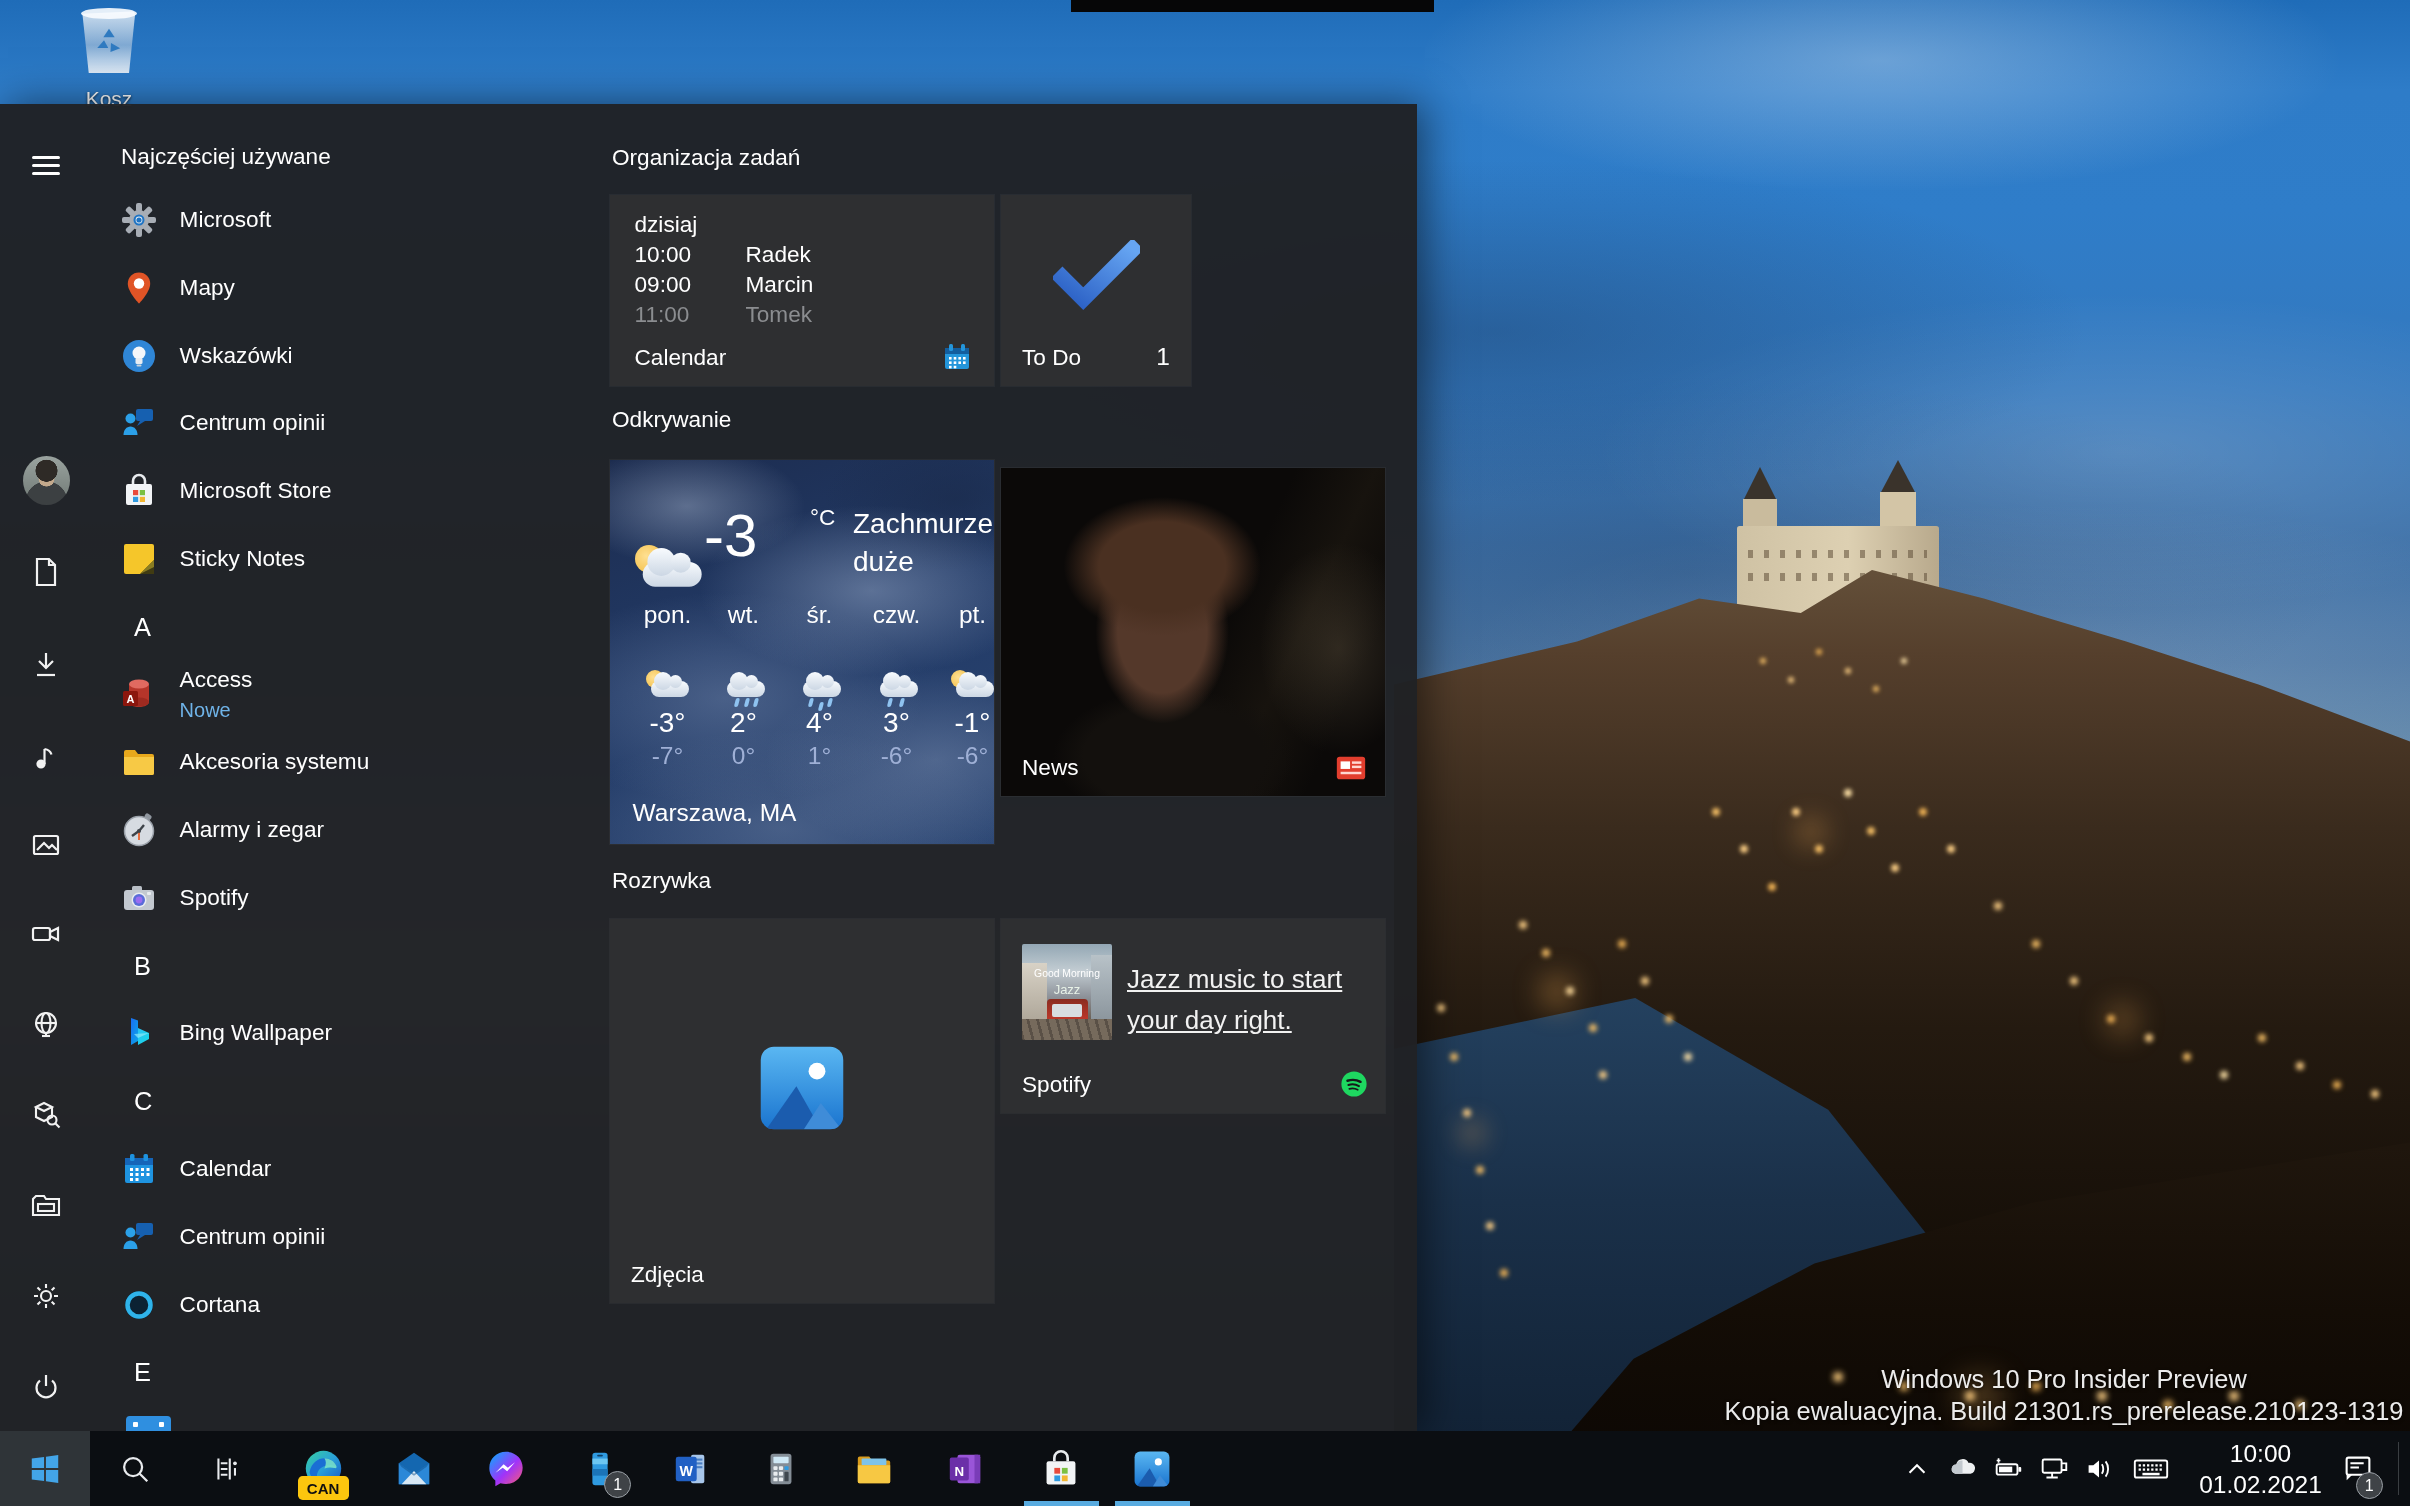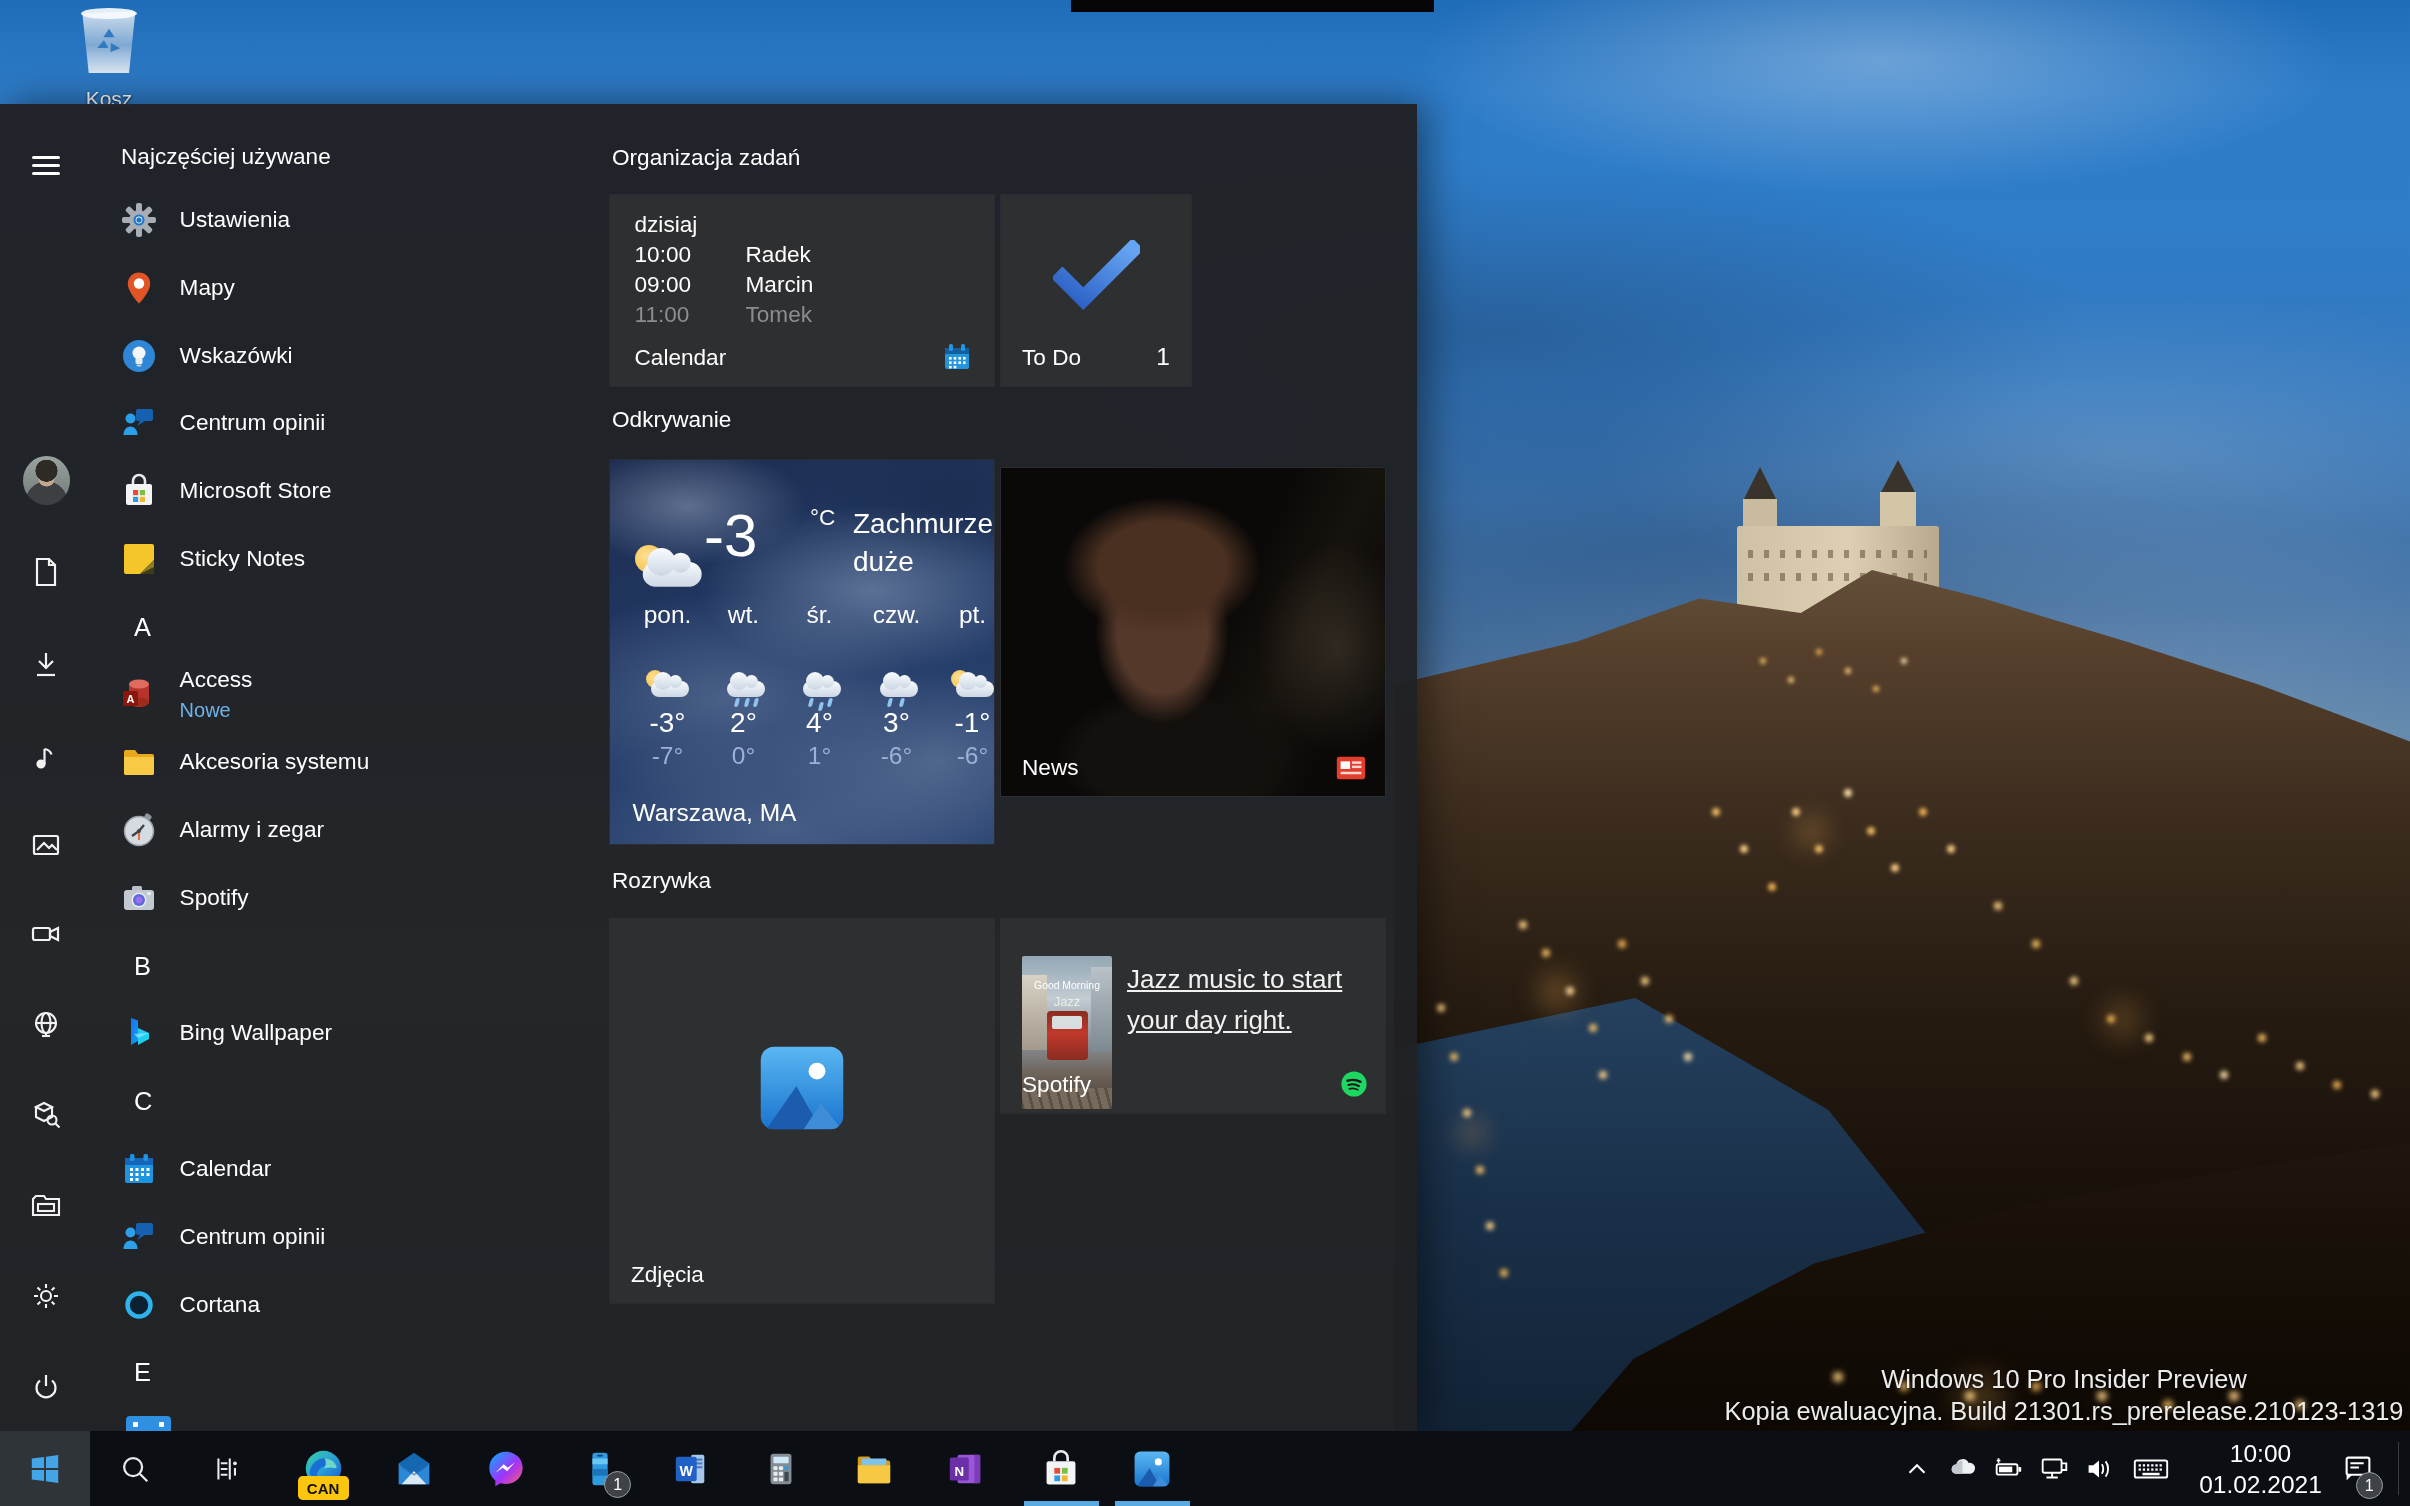--- a/index.html
+++ b/index.html
@@ -128,22 +128,22 @@
     background:
      radial-gradient(ellipse 141px 99px at 42% 30%, #4a3021 0 45%, transparent 70%),
      radial-gradient(ellipse 89px 122px at 42% 50%, #54382a 0 50%, transparent 75%),
      radial-gradient(ellipse 151px 85px at 45% 88%, #13100d 0 60%, transparent 80%),
      radial-gradient(ellipse 113px 151px at 88% 55%, rgba(120,105,80,.30), transparent 70%),
      linear-gradient(115deg, #0b0908 55%, #17130e 70%, #0b0908 85%);}
   .news .streaks{position:absolute;right:0;top:0;width:40%;height:100%;
     background:repeating-linear-gradient(112deg, rgba(150,135,105,.22) 0 6.6px, transparent 6.6px 28px);
     opacity:.6;}
 
-  .spotify-art{position:absolute;left:21px;top:24.5px;width:90px;height:153px;overflow:hidden;border-radius:1.9px;
-    background:linear-gradient(180deg,#93a7b4 0%,#c2ccd2 28%,#8d9299 55%,#6b6157 78%,#4a4138 100%);margin-top:12px;}
+  .spotify-art{position:absolute;left:21px;top:24.5px;width:90px;height:96px;overflow:hidden;border-radius:1.9px;
+    background:linear-gradient(180deg,#93a7b4 0%,#c2ccd2 28%,#8d9299 55%,#6b6157 78%,#4a4138 100%);}
   .spotify-art .bld{position:absolute;left:0;top:19px;width:24.5px;height:75px;background:linear-gradient(#d8d2c6,#a29a8c);}
   .spotify-art .bld2{position:absolute;right:0;top:11.3px;width:21px;height:85px;background:linear-gradient(#b8c2c8,#7e8890);}
   .spotify-art .tram{position:absolute;left:24.5px;top:55px;width:41px;height:49px;border-radius:3.8px;
     background:linear-gradient(180deg,#8a2c20 0%,#c0392b 45%,#8a2c20 100%);}
   .spotify-art .tram:before{content:"";position:absolute;left:5.6px;top:5.6px;width:30px;height:13px;background:#d8dde0;border-radius:1.9px;}
   .spotify-art .rails{position:absolute;left:0;bottom:0;width:100%;height:21px;
     background:repeating-linear-gradient(75deg,#5a5046 0 2.8px,#766a5c 2.8px 9.4px);}
   .art-t1{position:absolute;left:0;top:24.5px;width:100%;text-align:center;color:#fff;font-size:10.4px;}
   .art-t2{position:absolute;left:0;top:38px;width:100%;text-align:center;color:#e8f2e8;font-size:13px;}
   .spotify-text{position:absolute;left:126px;top:40px;width:264px;color:#f2f2f2;font-size:26px;line-height:41px;text-decoration:underline;}
@@ -322,21 +322,21 @@
             <rect x="15" y="1" width="6" height="9" rx="2" transform="rotate(180 18 18)"></rect>
             <rect x="15" y="1" width="6" height="9" rx="2" transform="rotate(225 18 18)"></rect>
             <rect x="15" y="1" width="6" height="9" rx="2" transform="rotate(270 18 18)"></rect>
             <rect x="15" y="1" width="6" height="9" rx="2" transform="rotate(315 18 18)"></rect>
             <circle cx="18" cy="18" r="10"></circle>
           </g>
           <circle cx="18" cy="18" r="5.5" fill="#1f74c4"></circle>
           <circle cx="18" cy="18" r="3.4" fill="#eef2f6"></circle>
           <circle cx="18" cy="18" r="2.6" fill="#1f74c4"></circle>
         </svg>
-      <span class="mi-label">Ustawienia</span>
+      <span class="mi-label">Microsoft</span>
     </div>
 
     <div class="menu-item" style="top:150px">
       <svg class="mi-icon" viewBox="0 0 36 36">
           <path d="M18 2.5c-6.6 0-11.2 4.9-11.2 11.2C6.8 22 18 33.5 18 33.5S29.2 22 29.2 13.7C29.2 7.4 24.6 2.5 18 2.5z" fill="#e05426"></path>
           <circle cx="18" cy="13.5" r="5.2" fill="#fff"></circle>
         </svg>
       <span class="mi-label">Mapy</span>
     </div>
 

